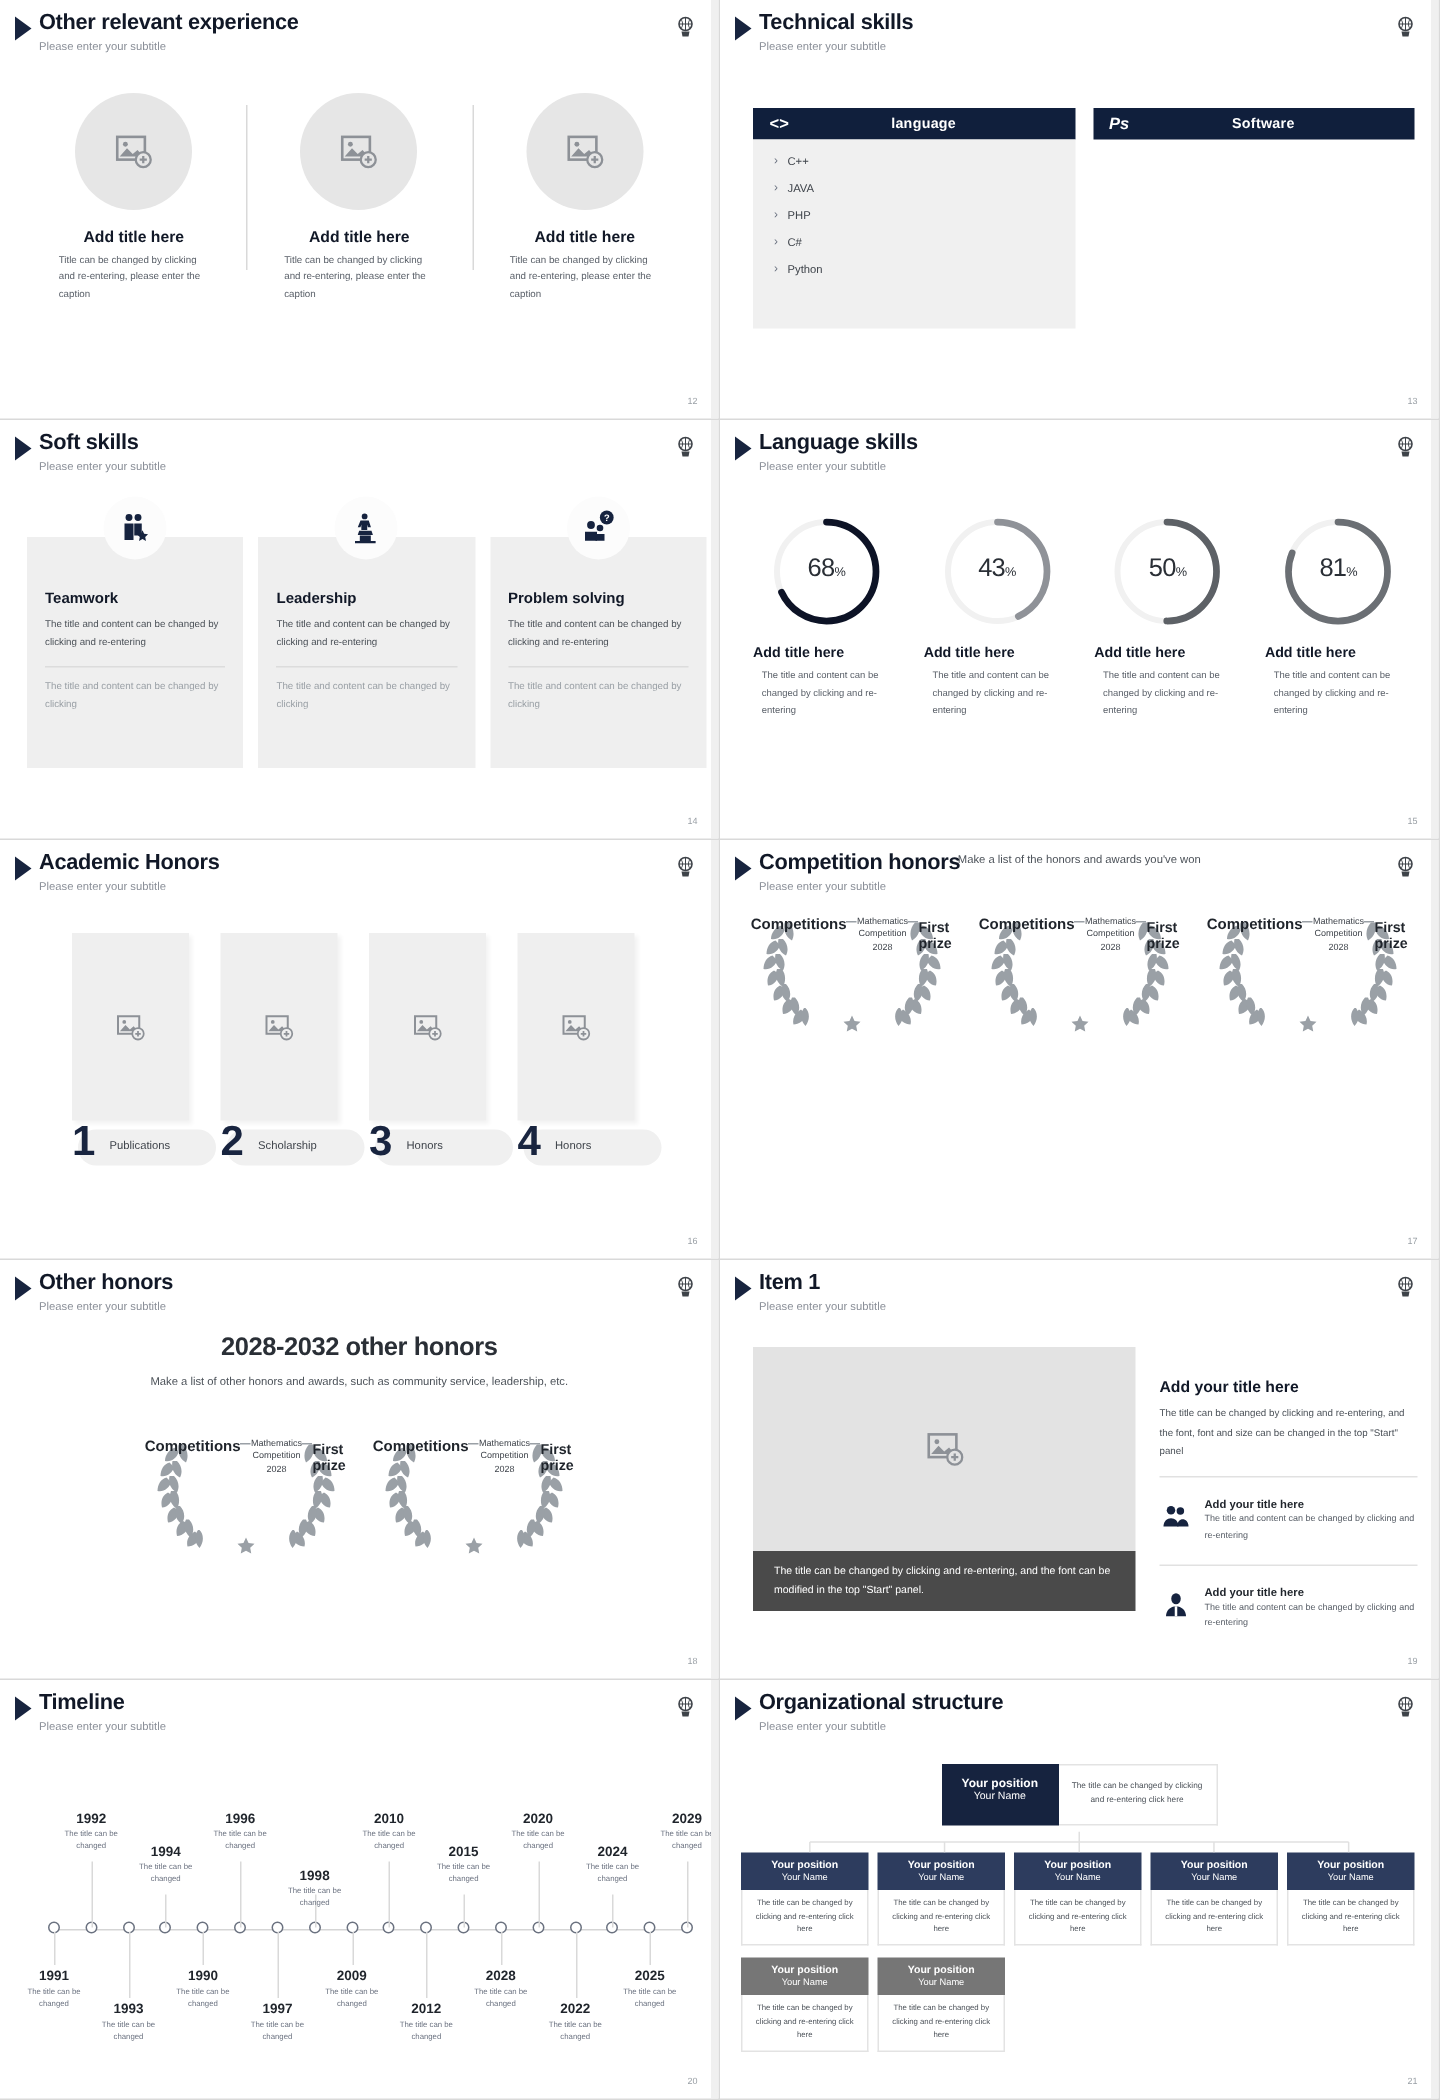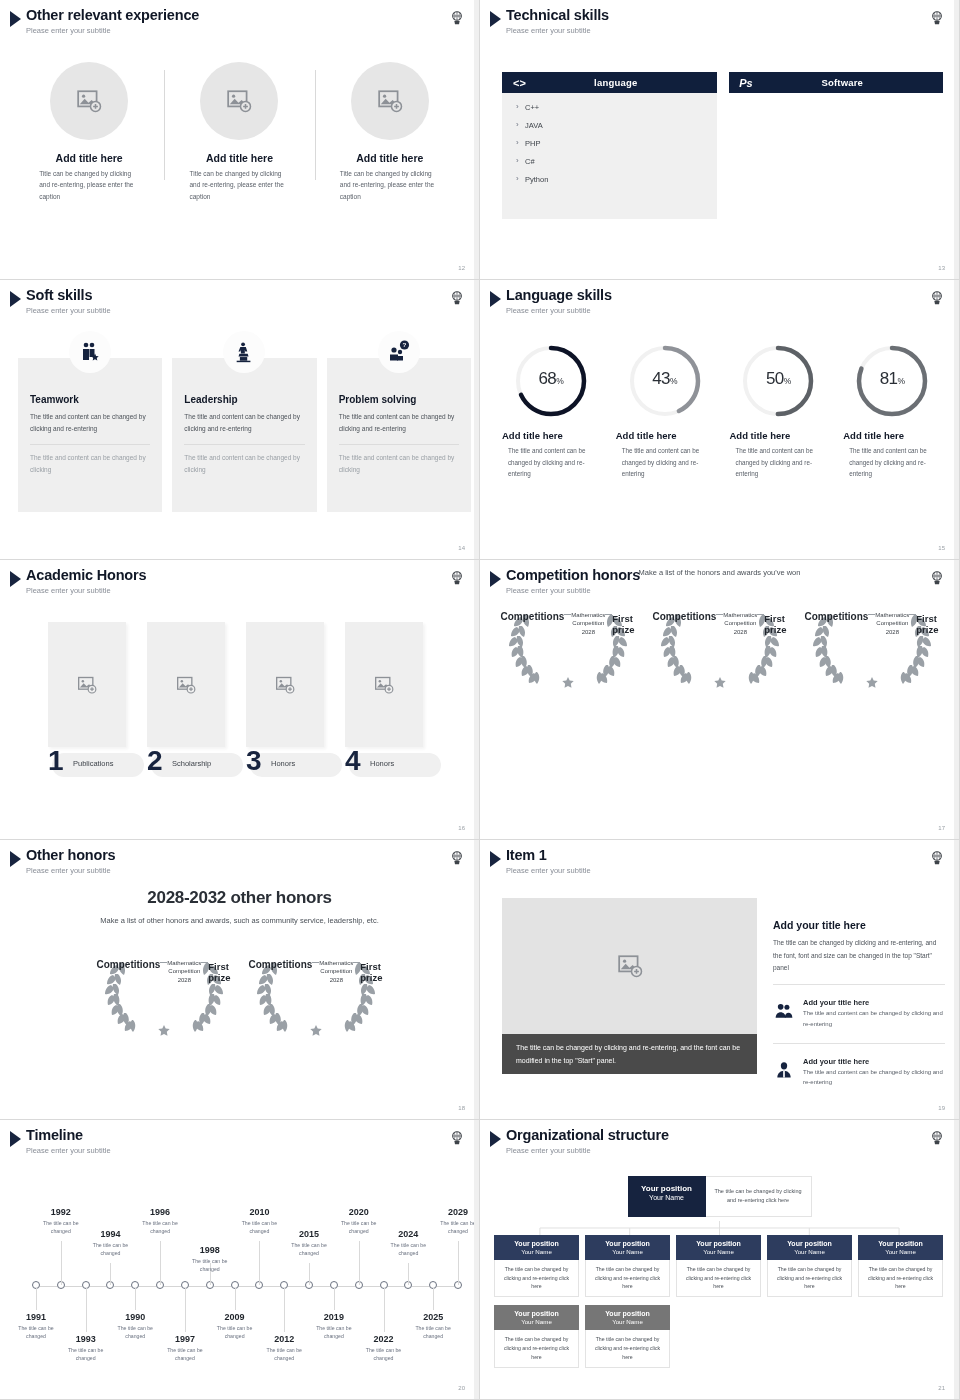--- a/index.html
+++ b/index.html
@@ -728,21 +728,21 @@
           </div>
           <div class="dot" style="left: 295.059px;"></div>
           <div class="stem" style="left: 295.059px; top: 85px; height: 22px;"></div>
           <div class="tlb" style="left: 295.059px; top: 51px;">
             <div class="tly">2015</div>
             <div class="tld">The title can be changed</div>
           </div>
           <div class="dot" style="left: 319.882px;"></div>
           <div class="stem" style="left: 319.882px; top: 110px; height: 22px;"></div>
           <div class="tlb" style="left: 319.882px; top: 134px;">
-            <div class="tly">2019</div>
+            <div class="tly">2028</div>
             <div class="tld">The title can be changed</div>
           </div>
           <div class="dot" style="left: 344.706px;"></div>
           <div class="stem" style="left: 344.706px; top: 63px; height: 44px;"></div>
           <div class="tlb" style="left: 344.706px; top: 29px;">
             <div class="tly">2020</div>
             <div class="tld">The title can be changed</div>
           </div>
           <div class="dot" style="left: 369.529px;"></div>
           <div class="stem" style="left: 369.529px; top: 110px; height: 44px;"></div>

